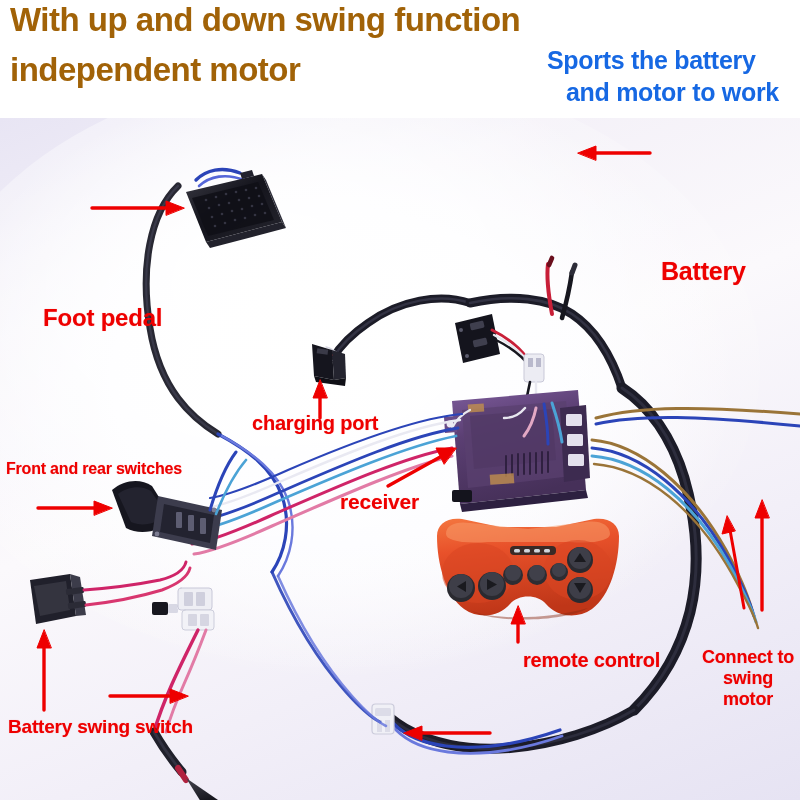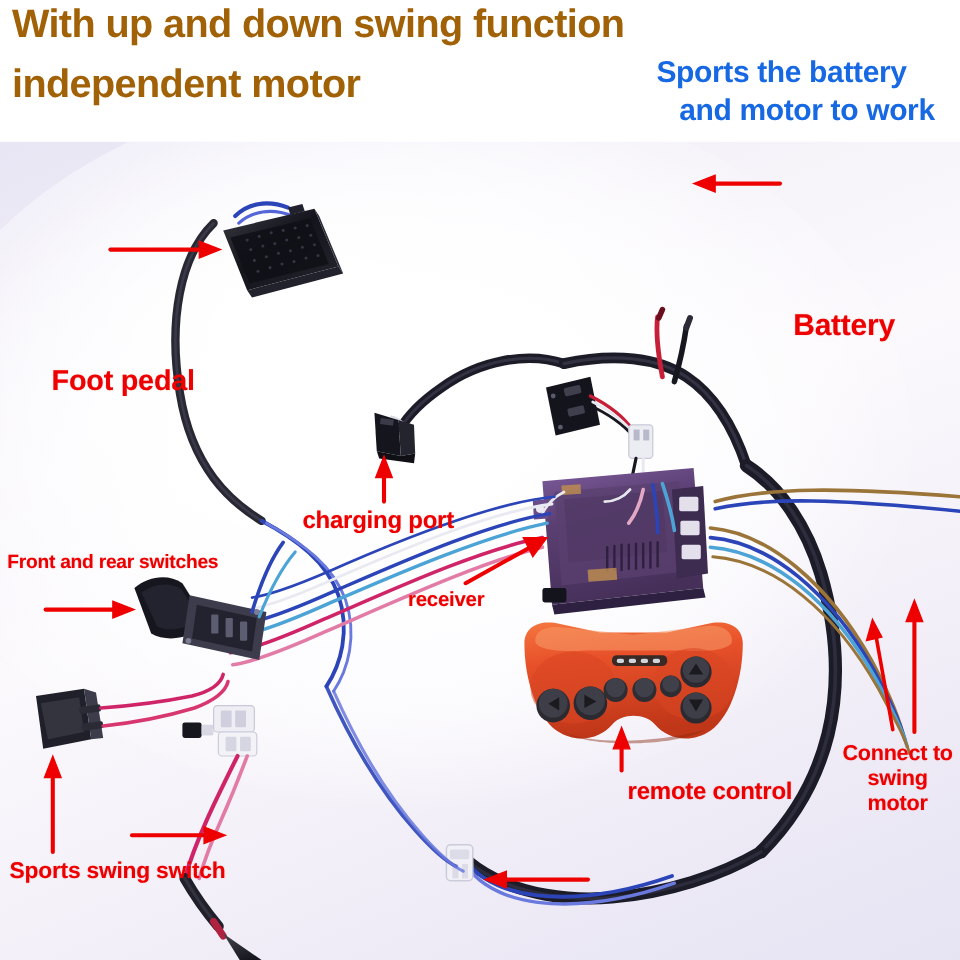--- a/index.html
+++ b/index.html
@@ -62,26 +62,26 @@
     position: absolute;
     color: #ee0000;
     font-weight: bold;
     font-family: "Liberation Sans", sans-serif;
     font-size: 19px;
     white-space: nowrap;
     letter-spacing: -0.2px;
     z-index: 30;
     text-shadow: 0 0 1px rgba(238,0,0,0.35);
   }
-  .callout.two-line { white-space: normal; line-height: 1.18; text-align: center; }
+  .callout.two-line { white-space: normal; line-height: 1.18; text-align: center; margin-top: 30px; }
 
   #lbl-foot-pedal       { left: 10px;  top: 186px; font-size: 24px; margin-left: 33px; }
-  #lbl-charging-port    { left: 252px; top: 305px; font-size: 20px; }
+  #lbl-charging-port    { left: 252px; top: 294px; font-size: 20px; }
   #lbl-front-rear       { left: 6px;   top: 342px; font-size: 16px; }
-  #lbl-receiver         { left: 340px; top: 372px; font-size: 17px; }
+  #lbl-receiver         { left: 340px; top: 372px; font-size: 21px; }
   #lbl-sports-swing     { left: 8px;   top: 598px; font-size: 19px; }
   #lbl-remote-control   { left: 500px; top: 531px; font-size: 20px; margin-left: 23px; }
   #lbl-battery          { left: 661px; top: 139px; font-size: 25px; }
   #lbl-drive-motor      { left: 700px; top: 499px; font-size: 18px; width: 96px; }
 </style>
 </head>
 <body>
 
 <div id="root">
 
@@ -469,21 +469,21 @@
     </svg>
 
     <div class="callout" id="lbl-foot-pedal">Foot pedal</div>
 
     <div class="callout" id="lbl-charging-port">charging port</div>
 
     <div class="callout" id="lbl-front-rear">Front and rear switches</div>
 
     <div class="callout" id="lbl-receiver">receiver</div>
 
-    <div class="callout" id="lbl-sports-swing">Sports swing switch</div>
+    <div class="callout" id="lbl-sports-swing">Battery swing switch</div>
 
     <div class="callout" id="lbl-remote-control">remote control</div>
 
     <div class="callout" id="lbl-battery">Battery</div>
 
     <div class="callout two-line" id="lbl-drive-motor">
       <span>Connect to</span><br>
       <span>swing motor</span>
     </div>
 

